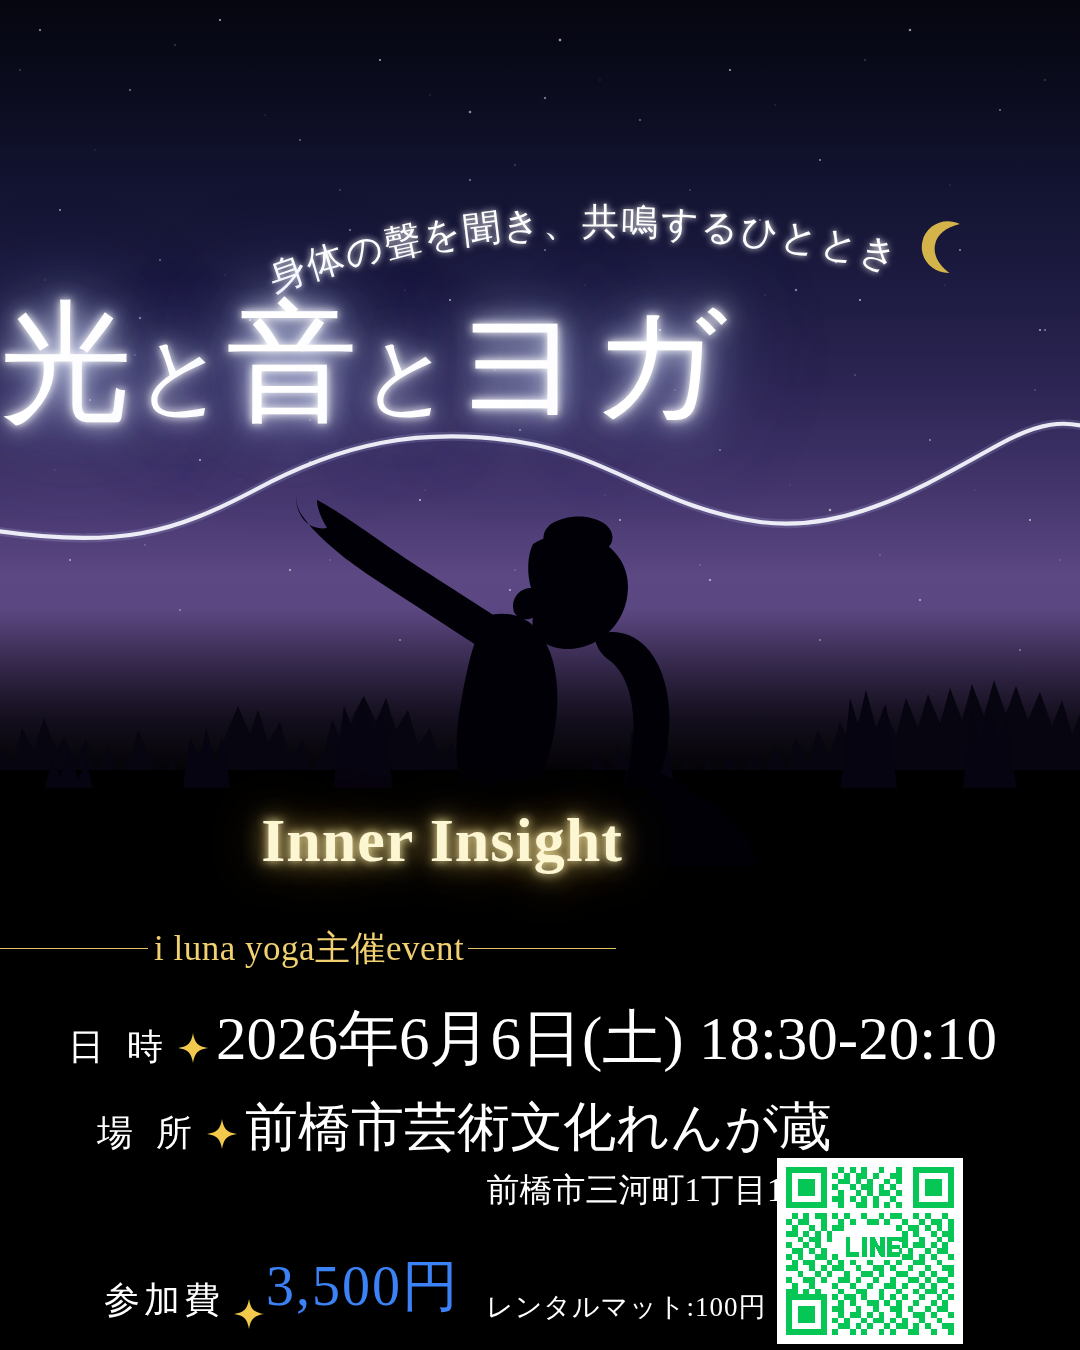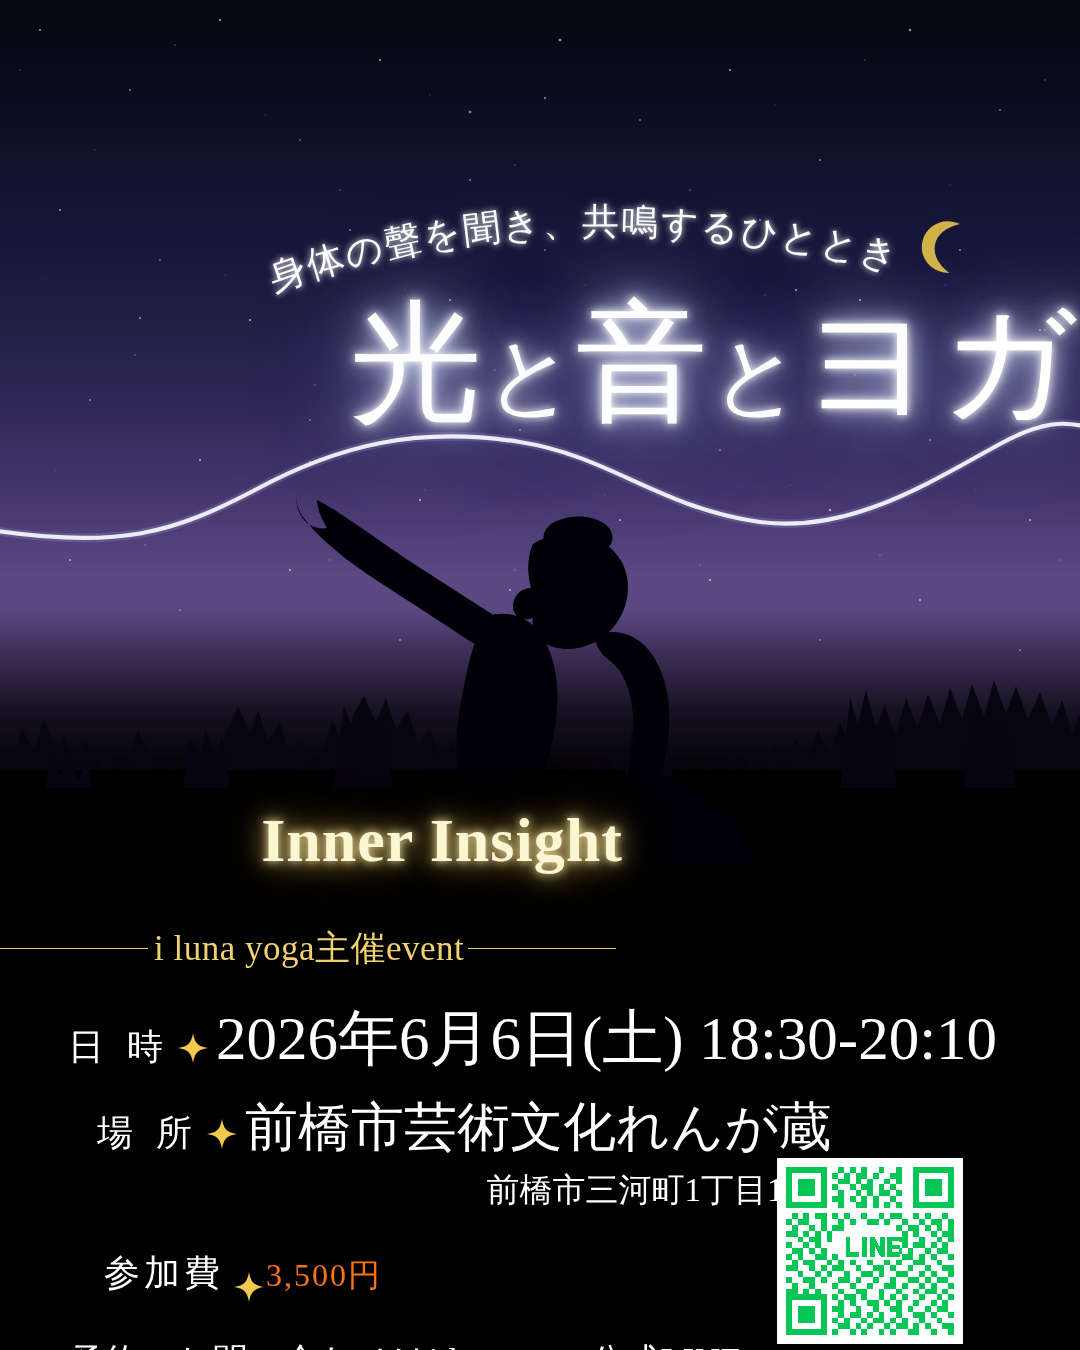--- a/index.html
+++ b/index.html
@@ -155,32 +155,31 @@
   .arc-wrap{ position:absolute; left:0; top:190px; width:1080px; height:190px; }
   .arc-wrap svg text{
     font-family:"Liberation Serif","DejaVu Serif",serif;
     font-size:37px; fill:#ffffff; letter-spacing:2px;
     paint-order:stroke;
   }
 
   
   .title{
     position:absolute; left:0; top:296px; width:1080px;
-    text-align:right;
+    text-align:left;
     font-family:"DejaVu Serif","Liberation Serif",serif;
     font-size:132px; line-height:1.0; color:#ffffff;
     letter-spacing:4px;
     text-shadow:
       0 0 8px #ffffff,
       0 0 22px rgba(235,240,255,.95),
       0 0 46px rgba(200,215,255,.8),
       0 0 82px rgba(160,180,255,.55),
       0 0 130px rgba(130,150,240,.35);
     white-space:nowrap;
-    padding-left:31px;
   }
   .title .small{ font-size:88px; vertical-align:2px; letter-spacing:0; }
 
   
   .swoosh{ position:absolute; left:0; top:400px; width:1080px; height:180px; }
 
   
   .treeline{ position:absolute; left:0; top:610px; width:1080px; height:240px; }
 
   
@@ -228,21 +227,21 @@
 
   .row-datetime{ margin-top:26px; padding-left:68px; }
   .row-place{ margin-top:12px; padding-left:97px; }
   .row-address{
     margin-top:4px; text-align:right; padding-right:214px;
     color:#fff; font-size:33px;
     font-family:"Liberation Serif","DejaVu Serif",serif;
   }
 
   .row-fee{ margin-top:36px; padding-left:104px; align-items:flex-end; }
-  .fee-amount{ font-size:32px; color:#f97316; letter-spacing:2px; }
+  .fee-amount{ font-size:56px; color:#3b82f6; letter-spacing:2px; }
   .fee-note{ font-size:27px; color:#fff; margin-left:26px; letter-spacing:1px; }
 
   .row-contact{
     margin-top:40px; text-align:center; color:#fff;
     font-size:35px; letter-spacing:.5px; padding-right:222px;
     font-family:"Liberation Serif","DejaVu Serif",serif;
     display:flex; align-items:center; justify-content:center;
   }
   .arrow-icon{ display:inline-block; width:40px; height:26px; margin-left:6px; }
 
@@ -374,20 +373,21 @@
     </div>
 
     <div class="row-address">前橋市三河町1丁目16－27</div>
 
     <div class="line row-fee">
       <span class="label" style="letter-spacing:4px;">参加費</span>
       <svg class="spark" viewBox="0 0 30 30" style="margin:0 2px 0 10px;">
         <path d="M15 0 C16.6 10 20 13.4 30 15 C20 16.6 16.6 20 15 30 C13.4 20 10 16.6 0 15 C10 13.4 13.4 10 15 0 Z" fill="#f2c94c"></path>
       </svg>
       <span class="fee-amount">3,500円</span>
+      <span class="fee-note">レンタルマット:100円</span>
     </div>
 
     <div class="row-contact">
       <span>ご予約・お問い合わせはi luna yoga公式LINEへ</span>
       <svg class="arrow-icon" viewBox="0 0 40 26">
         <path d="M0 9 L24 9 L24 1 L40 13 L24 25 L24 17 L0 17 Z" fill="#ffffff"></path>
       </svg>
     </div>
 
   </div>

